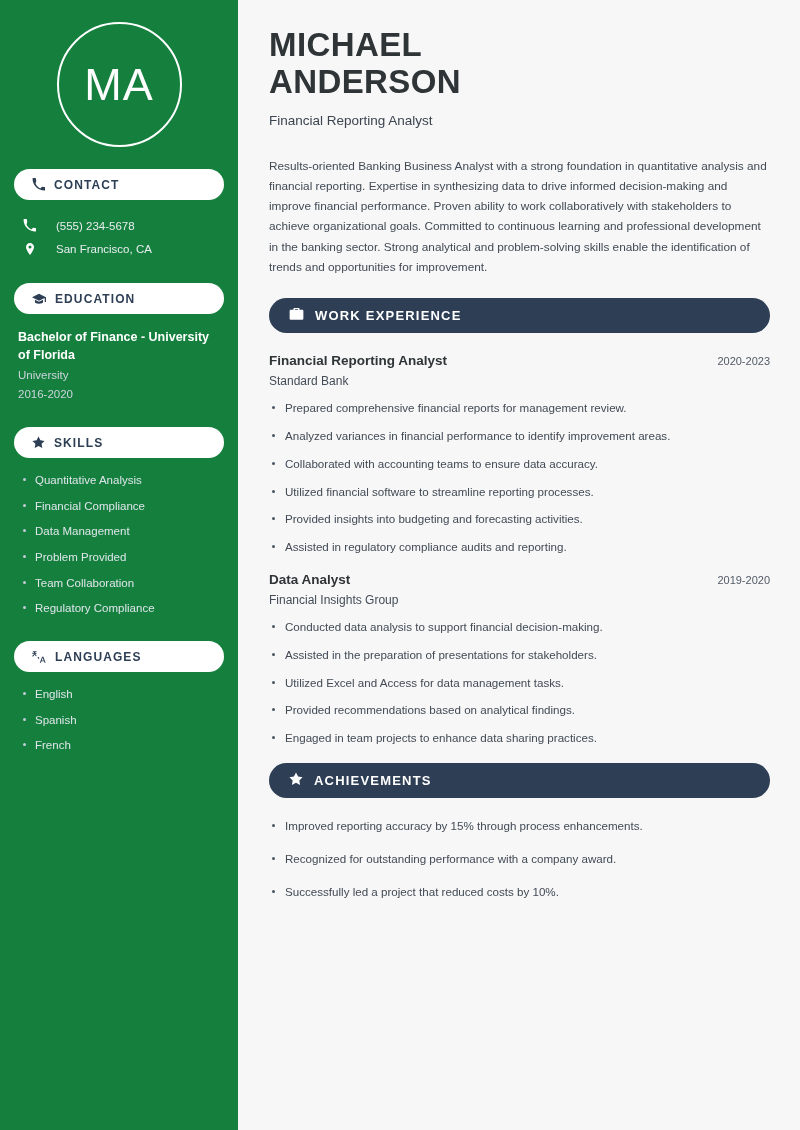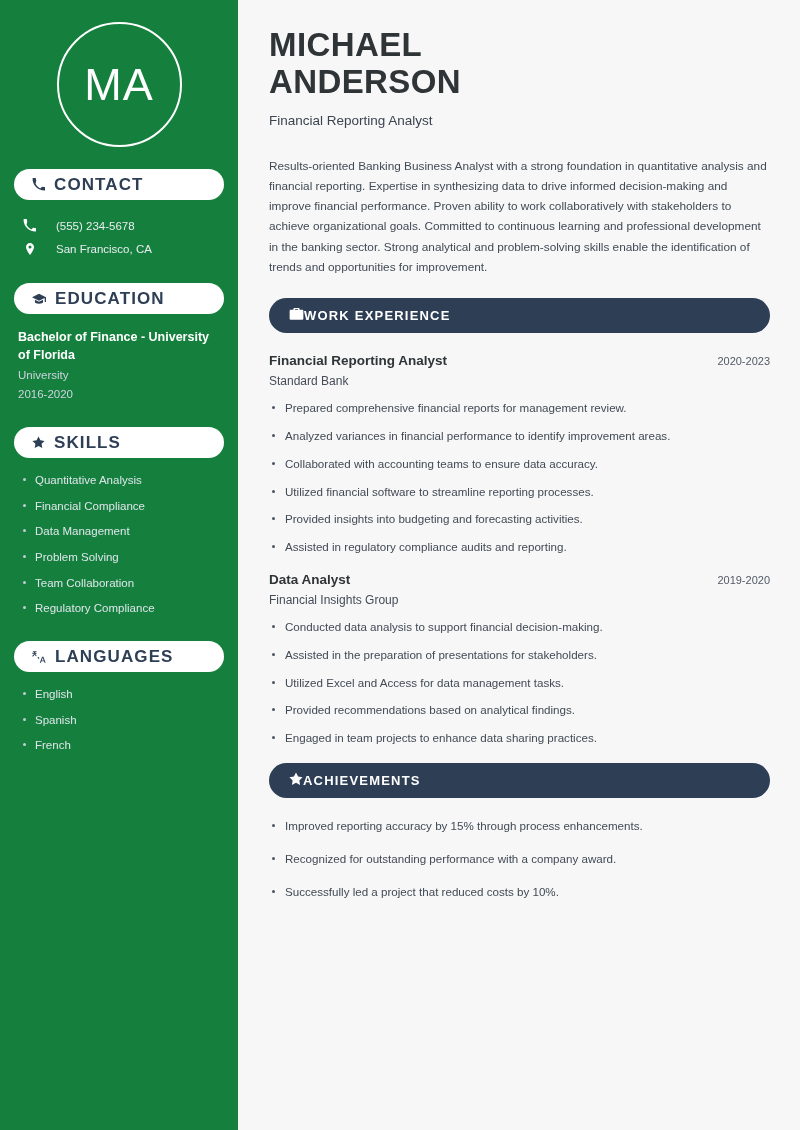--- a/index.html
+++ b/index.html
@@ -61,21 +61,21 @@
     color: #2d3e55;
     border-radius: 999px;
     height: 31px;
     display: flex;
     align-items: center;
     gap: 9px;
     padding: 0 18px;
     margin-bottom: 14px;
   }
   .pill .pill-label {
-    font-size: 17px;
+    font-size: 12px;
     font-weight: bold;
     letter-spacing: 1.1px;
     text-transform: uppercase;
   }
   .pill svg { display: block; }
 
   .contact-list { margin-bottom: 22px; }
   .contact-row {
     display: flex;
     align-items: center;
@@ -146,20 +146,21 @@
     margin-bottom: 21px;
   }
 
   .band {
     background: #2d3e55;
     color: #ffffff;
     border-radius: 999px;
     height: 35px;
     display: flex;
     align-items: center;
+    gap: 11px;
     padding: 0 20px;
     margin-bottom: 20px;
   }
   .band .band-label {
     font-size: 13px;
     font-weight: bold;
     letter-spacing: 1.2px;
     text-transform: uppercase;
   }
 
@@ -256,21 +257,21 @@
             <path d="M12 .8l3.5 7.1 7.8 1.1-5.6 5.5 1.3 7.8L12 18.6 5 22.3l1.3-7.8L.7 9l7.8-1.1L12 .8z"></path>
           </svg>
       </span>
       <span class="pill-label">SKILLS</span>
     </div>
 
     <ul class="side-list">
       <li>Quantitative Analysis</li>
       <li>Financial Compliance</li>
       <li>Data Management</li>
-      <li>Problem Solving</li>
+      <li>Problem Provided</li>
       <li>Team Collaboration</li>
       <li>Regulatory Compliance</li>
     </ul>
 
     <div class="pill">
       <span>
         <svg width="14" height="14" viewBox="0 0 24 24" fill="#2d3e55">
           <path d="M1.5 2h6.3v1.6H5.6v1.3h2.1v1.5H5.6c.4 1.2 1.2 2.3 2.3 3.1l-.9 1.4C5.8 10.1 4.9 9 4.4 7.8 3.8 9.2 2.7 10.5 1.2 11.4L.3 10c1.5-.8 2.6-2 3.1-3.6H.4V4.9h3V3.6H1.5V2z"></path>
           <path d="M13.4 22l3.9-10.6h2.2L23.4 22h-1.9l-.9-2.6h-4.4L15.3 22h-1.9zm3.3-4.2h3.3l-1.6-4.7-1.7 4.7z"></path>
           <path d="M9.3 12.8l1.4-1.2 2.1 2.5-1.4 1.2z"></path>

